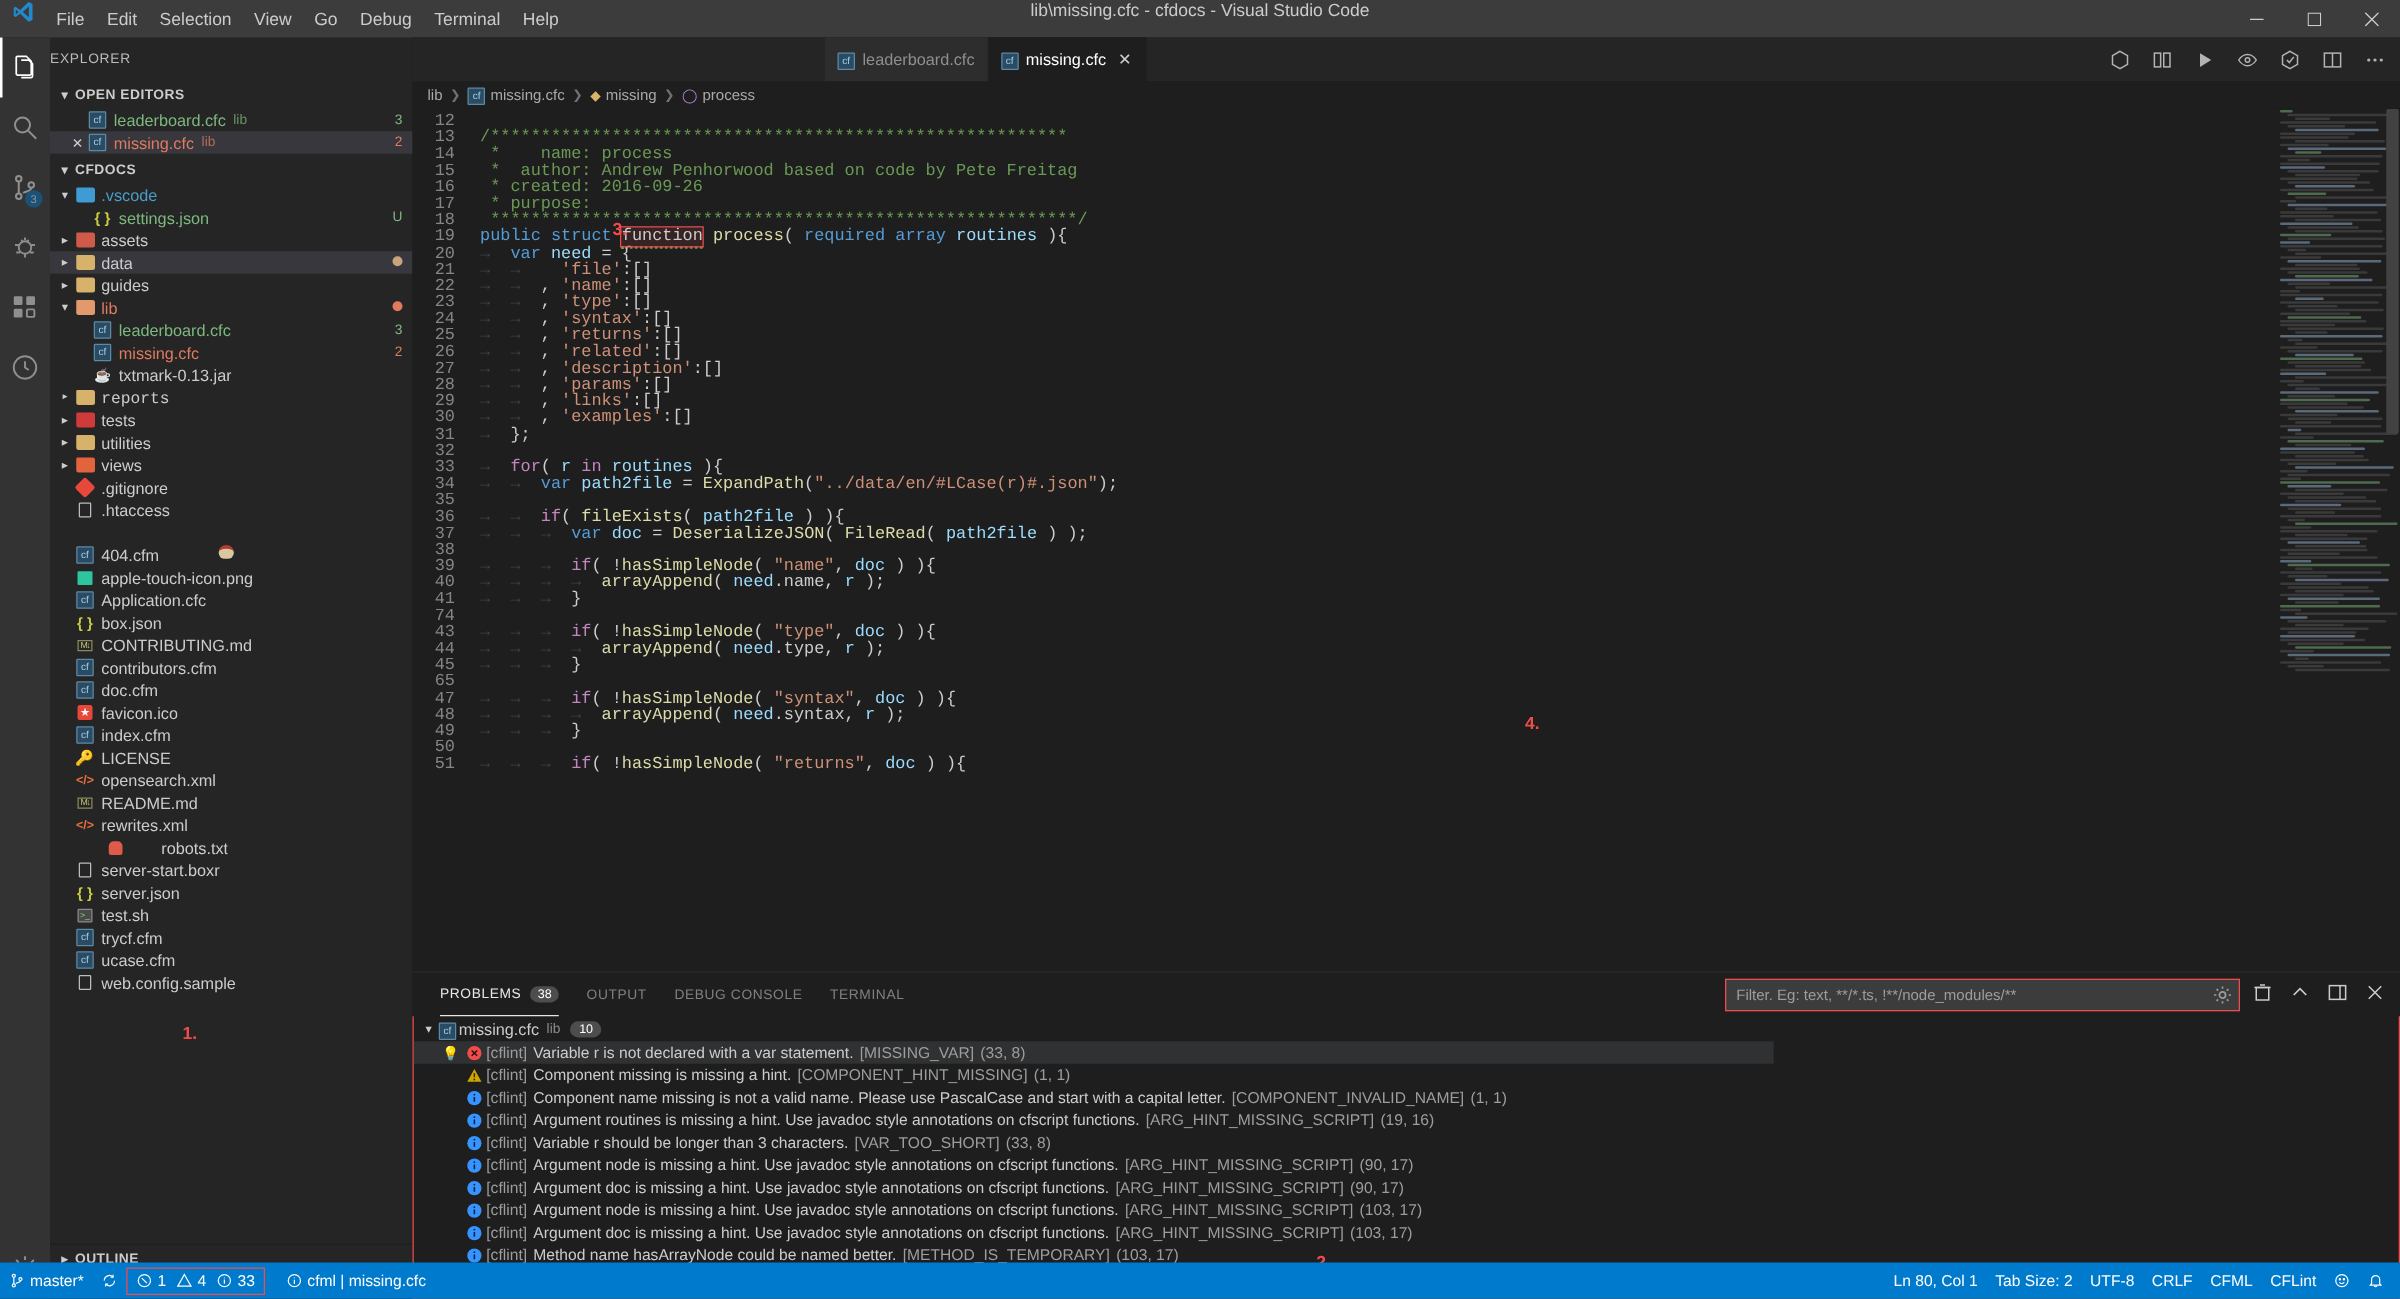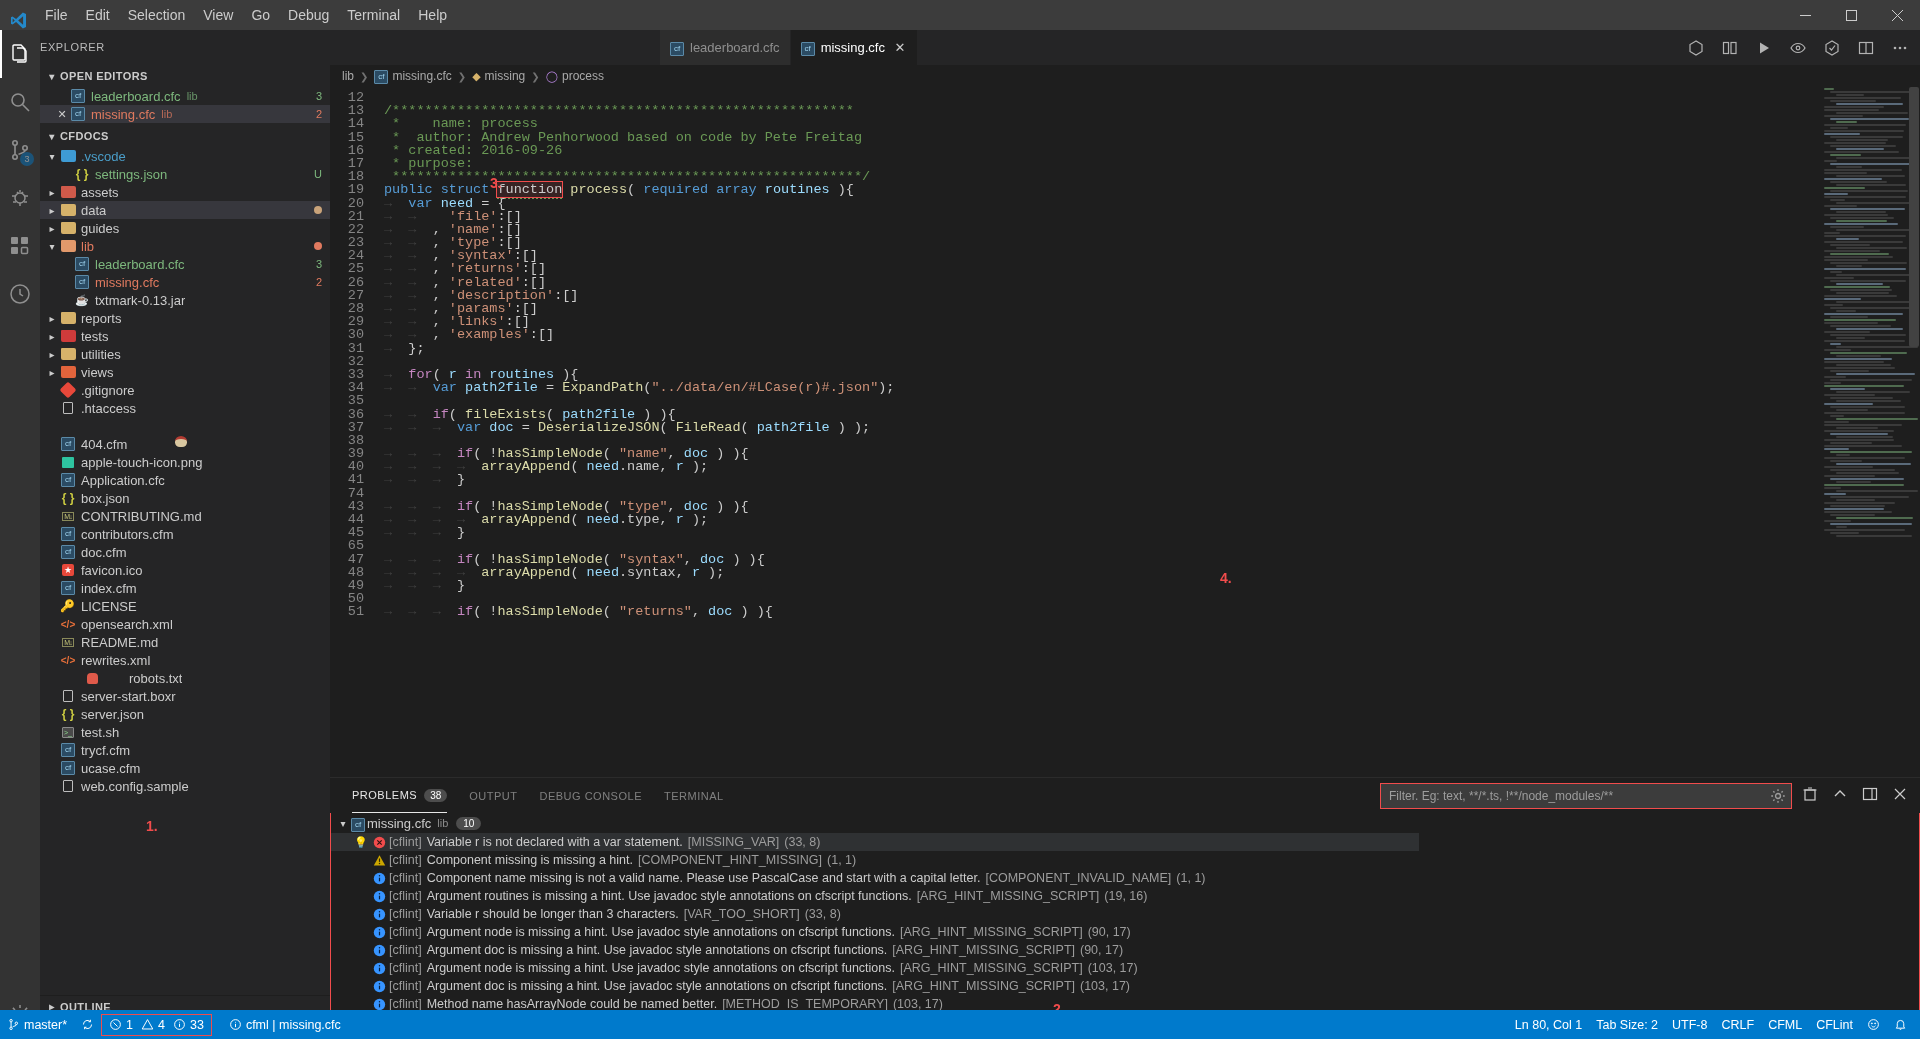--- a/index.html
+++ b/index.html
@@ -8,21 +8,21 @@
     background:#1e1e1e;
     color:#cccccc;
     font-family:"Liberation Sans", sans-serif;
     font-size:15px;
     -webkit-font-smoothing:antialiased;
   }
   .mono { font-family:"Liberation Mono","DejaVu Sans Mono",monospace; }
 
   
   #titlebar {
-    height:30px; background:#3c3c3c; display:flex; align-items:flex-end;
+    height:30px; background:#3c3c3c; display:flex; align-items:flex-start;
     position:relative; font-size:14px; color:#cccccc;
   }
   #vscode-logo { width:36px; display:flex; align-items:center; justify-content:center; }
   #vscode-logo svg { width:19px; height:19px; }
   #menubar { display:flex; align-items:center; height:30px; }
   .menu-item { padding:0 9px; height:30px; line-height:30px; font-size:14px; color:#cccccc; cursor:default; }
   #window-title {
     position:absolute; left:0; right:0; text-align:center; font-size:14px;
     color:#cccccc; pointer-events:none;
   }
@@ -200,20 +200,21 @@
   <div id="menubar">
     <div class="menu-item">File</div>
     <div class="menu-item">Edit</div>
     <div class="menu-item">Selection</div>
     <div class="menu-item">View</div>
     <div class="menu-item">Go</div>
     <div class="menu-item">Debug</div>
     <div class="menu-item">Terminal</div>
     <div class="menu-item">Help</div>
   </div>
+  <div id="window-title">lib\missing.cfc - cfdocs - Visual Studio Code</div>
   <div id="window-controls">
     <div class="wc">
         <svg viewBox="0 0 11 11">
           <rect x="0" y="5" width="11" height="1" fill="#cccccc"></rect>
         </svg>
       </div>
     <div class="wc">
         <svg viewBox="0 0 11 11">
           <rect x="0.5" y="0.5" width="10" height="10" fill="none" stroke="#cccccc"></rect>
         </svg>
@@ -372,21 +373,21 @@
           <span class="lbl" style="color: rgb(224, 122, 95);">missing.cfc</span>
           <span class="deco" style="color: rgb(224, 122, 95);">2</span>
         </div>
         <div class="row" style="padding-left: 18px;">
           <span class="twisty empty"></span>
           <span class="fi">
             <span style="color:#c8b08a;font-size:11px">☕</span>
           </span>
           <span class="lbl" style="color: rgb(204, 204, 204);">txtmark-0.13.jar</span>
         </div>
-        <div class="row" style="padding-left: 4px;">
+        <div class="row" style="padding-left: 4px; font-family: Liberation Mono, monospace;">
           <span class="twisty right"></span>
           <span class="fi">
             <span class="folder-ico" style="background:#d6b26a"></span>
           </span>
           <span class="lbl" style="color: rgb(204, 204, 204);">reports</span>
         </div>
         <div class="row" style="padding-left: 4px;">
           <span class="twisty right"></span>
           <span class="fi">
             <span class="folder-ico" style="background:#cf3b3b"></span>

